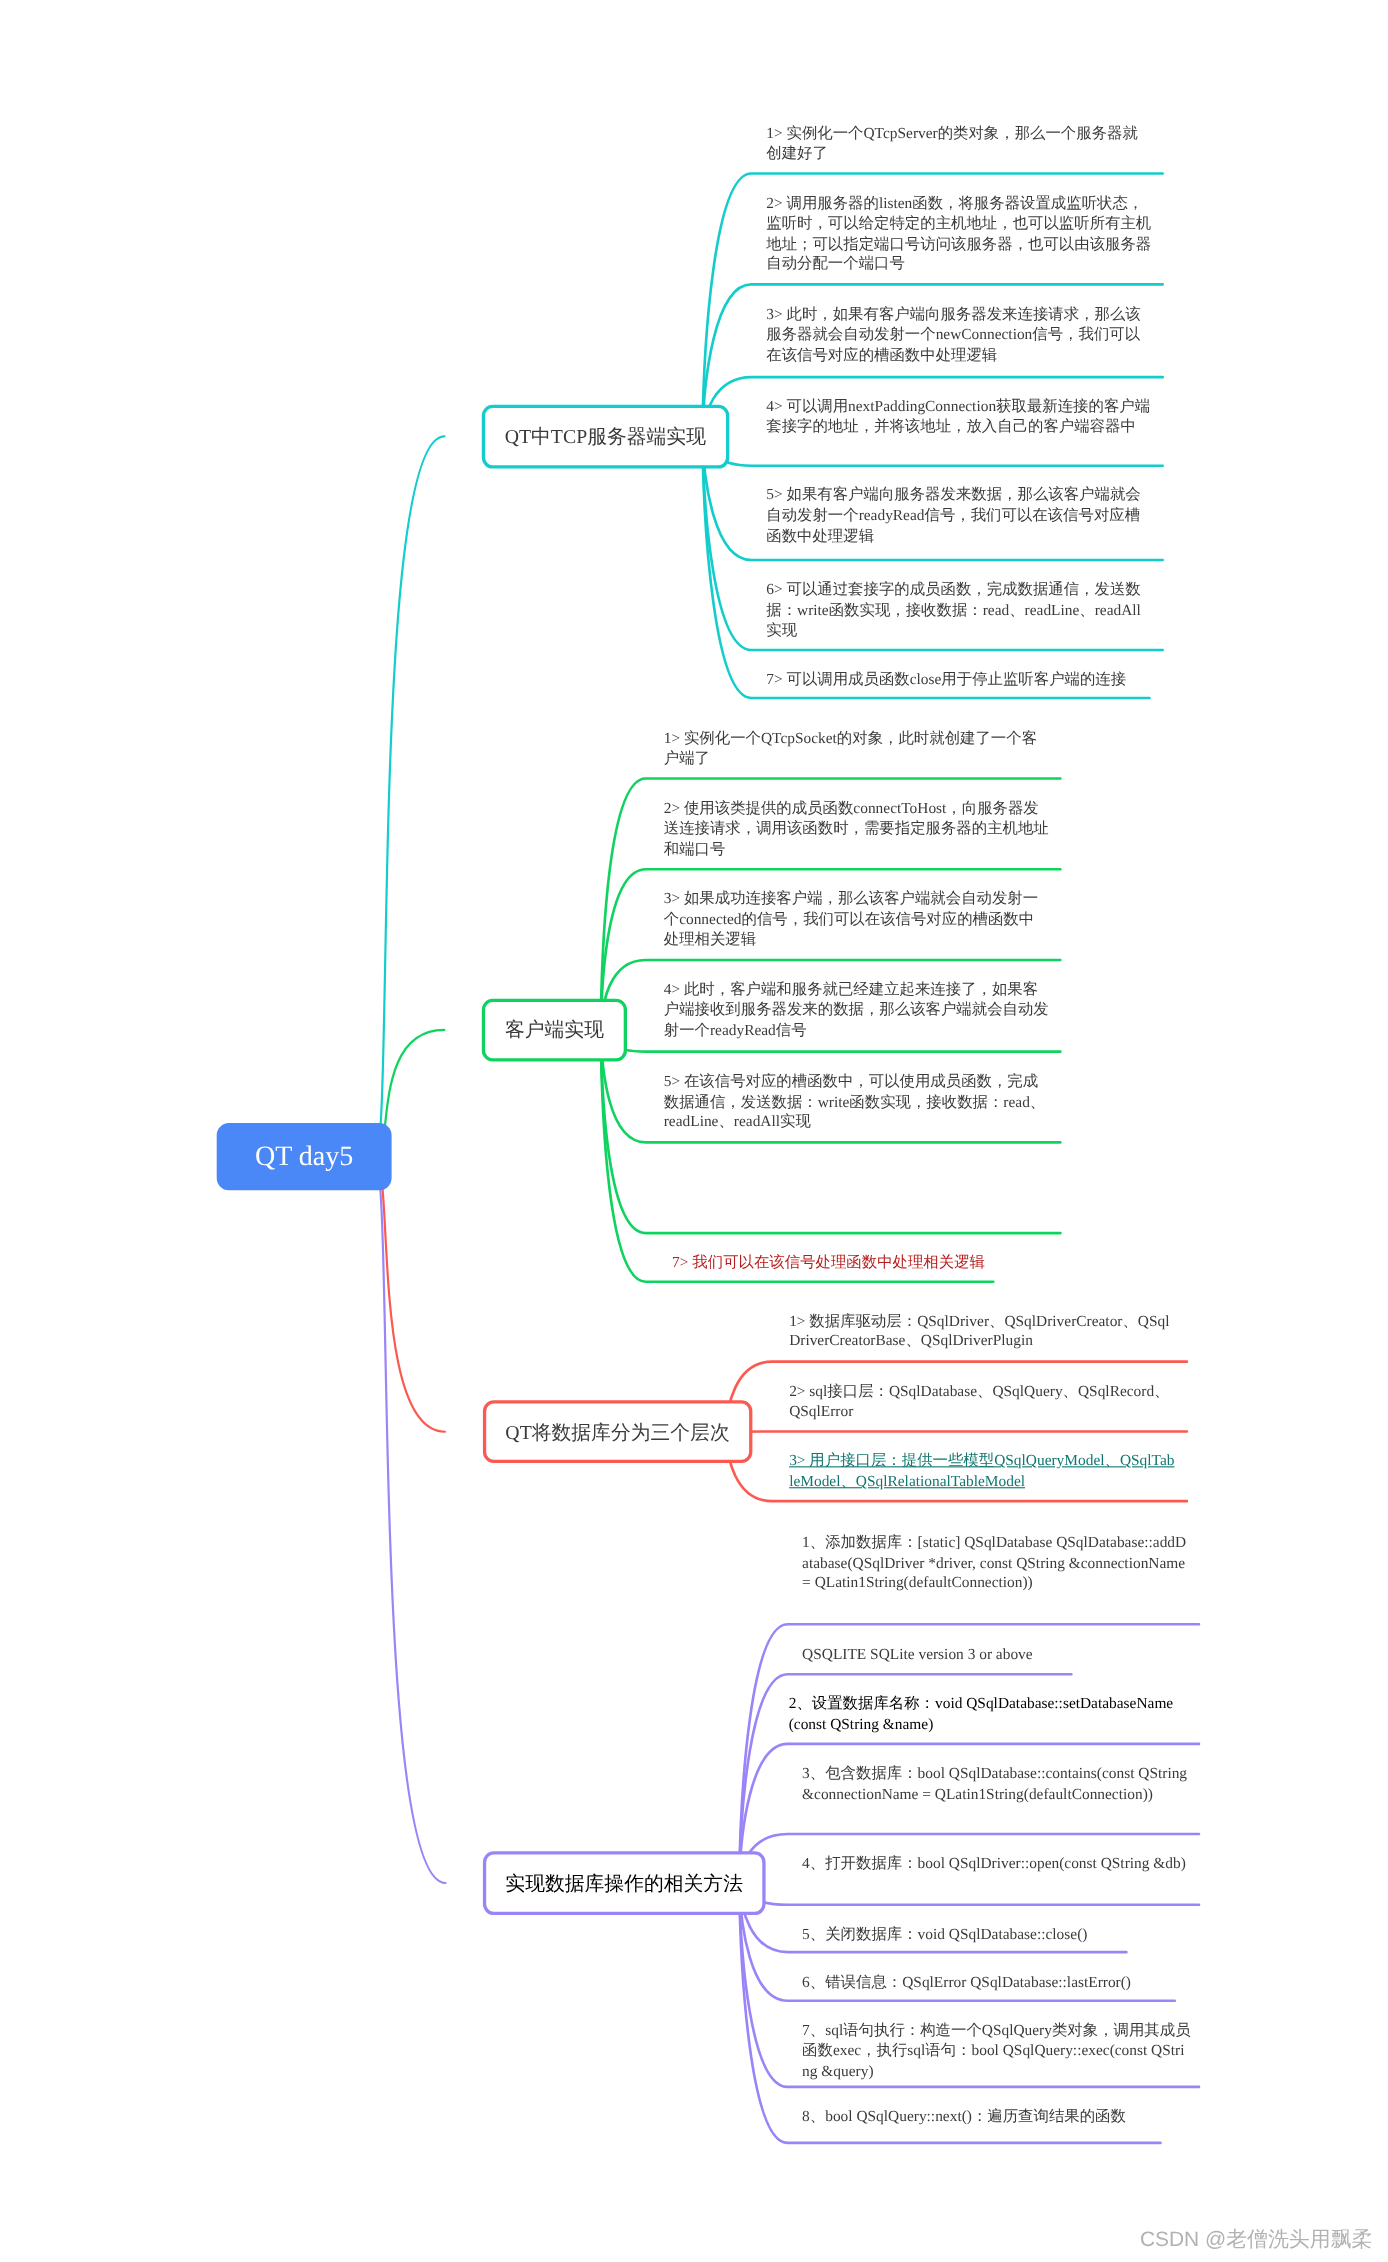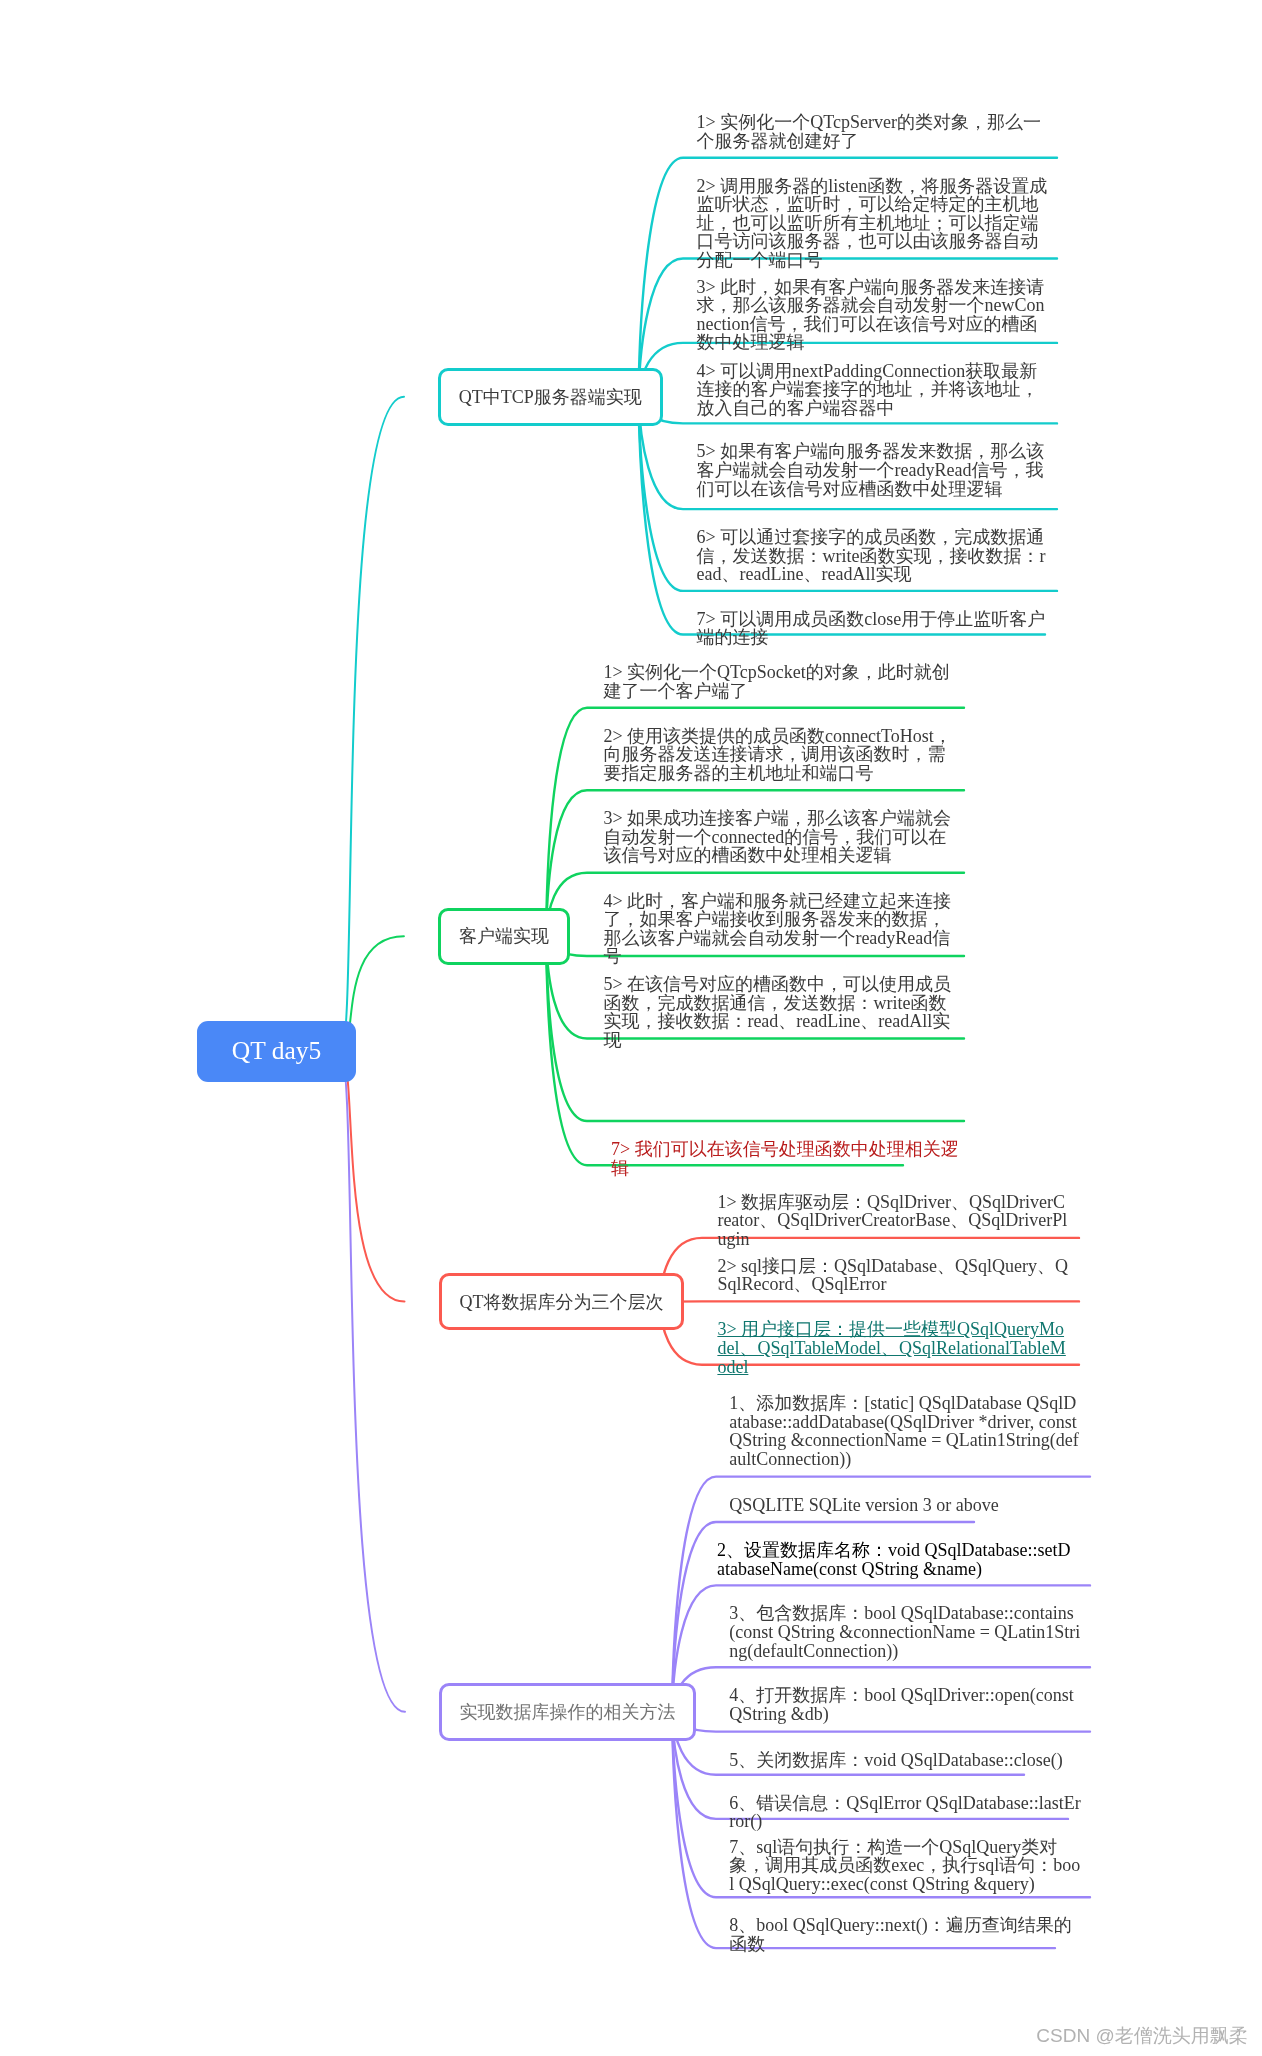--- a/index.html
+++ b/index.html
@@ -6,21 +6,21 @@
   html,body{margin:0;padding:0;background:#ffffff;}
   body{width:1262px;height:2056px;overflow:hidden;position:relative;
        font-family:"Liberation Serif","DejaVu Serif",serif;}
   #canvas{position:absolute;left:0;top:0;width:1262px;height:2056px;}
   #links{position:absolute;left:0;top:0;width:1262px;height:2056px;}
   .node{position:absolute;box-sizing:border-box;white-space:nowrap;
         display:flex;align-items:center;justify-content:center;margin-left:34px;}
   .central{background:#4a88f7;color:#ffffff;font-size:25.5px;border-radius:11px;}
   .branch{background:#ffffff;border:3.4px solid #13cccc;color:#3a3a3a;
           font-size:18px;border-radius:10px;}
-  .leaf{position:absolute;color:#3a3a3a;font-size:18px;line-height:18.6px;
+  .leaf{position:absolute;color:#3a3a3a;font-size:14px;line-height:18.6px;
         box-sizing:border-box;text-align:left;word-break:break-all;
         -webkit-font-smoothing:antialiased;}
   .wm{position:absolute;color:#b2b2b2;font-size:19px;white-space:nowrap;
       font-family:"Liberation Sans","DejaVu Sans",sans-serif;}
 </style>
 </head>
 <body>
 
 <div id="canvas">
   <svg id="links" viewBox="0 0 1262 2056" width="1262" height="2056">
@@ -81,21 +81,21 @@
   <div class="leaf" style="left: 603.4px; top: 809.2px; width: 350.5px; color: rgb(58, 58, 58);">3&gt; 如果成功连接客户端，那么该客户端就会自动发射一个connected的信号，我们可以在该信号对应的槽函数中处理相关逻辑</div>
   <div class="leaf" style="left: 603.4px; top: 891.7px; width: 350.5px; color: rgb(58, 58, 58);">4&gt; 此时，客户端和服务就已经建立起来连接了，如果客户端接收到服务器发来的数据，那么该客户端就会自动发射一个readyRead信号</div>
   <div class="leaf" style="left: 603.4px; top: 975px; width: 350.5px; color: rgb(58, 58, 58);">5&gt; 在该信号对应的槽函数中，可以使用成员函数，完成数据通信，发送数据：write函数实现，接收数据：read、readLine、readAll实现</div>
   <div class="leaf" style="left: 611px; top: 1140px; width: 350.5px; color: #b91c1c;">7&gt; 我们可以在该信号处理函数中处理相关逻辑</div>
   <div class="node branch" style="left: 404.5px; top: 1272.8px; width: 245.8px; height: 57.6px; border-color: rgb(251, 90, 80); color: rgb(58, 58, 58);">
     <span>QT将数据库分为三个层次</span>
   </div>
   <div class="leaf" style="left: 717.4px; top: 1192.9px; width: 351px; color: rgb(58, 58, 58);">1&gt; 数据库驱动层：QSqlDriver、QSqlDriverCreator、QSqlDriverCreatorBase、QSqlDriverPlugin</div>
   <div class="leaf" style="left: 717.4px; top: 1256.9px; width: 351px; color: rgb(58, 58, 58);">2&gt; sql接口层：QSqlDatabase、QSqlQuery、QSqlRecord、QSqlError</div>
   <div class="leaf" style="left: 717.4px; top: 1320.4px; width: 351px; color: #0f766e; text-decoration: underline;">3&gt; 用户接口层：提供一些模型QSqlQueryModel、QSqlTableModel、QSqlRelationalTableModel</div>
-  <div class="node branch" style="left: 405px; top: 1682.8px; width: 256.8px; height: 58px; border-color: rgb(155, 132, 248); color: #737373;">
+  <div class="node branch" style="left: 405px; top: 1682.8px; width: 256.8px; height: 58px; border-color: rgb(155, 132, 248); color: #000000;">
     <span>实现数据库操作的相关方法</span>
   </div>
   <div class="leaf" style="left: 729.2px; top: 1394.1px; width: 354px; color: rgb(58, 58, 58);">1、添加数据库：[static] QSqlDatabase QSqlDatabase::addDatabase(QSqlDriver *driver, const QString &amp;connectionName = QLatin1String(defaultConnection))</div>
   <div class="leaf" style="left: 729.2px; top: 1495.6px; width: 354px; color: rgb(58, 58, 58);">QSQLITE SQLite version 3 or above</div>
   <div class="leaf" style="left: 717px; top: 1541px; width: 354px; color: #000000;">2、设置数据库名称：void QSqlDatabase::setDatabaseName(const QString &amp;name)</div>
   <div class="leaf" style="left: 729.2px; top: 1604.4px; width: 354px; color: rgb(58, 58, 58);">3、包含数据库：bool QSqlDatabase::contains(const QString &amp;connectionName = QLatin1String(defaultConnection))</div>
   <div class="leaf" style="left: 729.2px; top: 1686.3px; width: 354px; color: rgb(58, 58, 58);">4、打开数据库：bool QSqlDriver::open(const QString &amp;db)</div>
   <div class="leaf" style="left: 729.2px; top: 1750.6px; width: 354px; color: rgb(58, 58, 58);">5、关闭数据库：void QSqlDatabase::close()</div>
   <div class="leaf" style="left: 729.2px; top: 1793.7px; width: 354px; color: rgb(58, 58, 58);">6、错误信息：QSqlError QSqlDatabase::lastError()</div>
   <div class="leaf" style="left: 729.2px; top: 1837.9px; width: 354px; color: rgb(58, 58, 58);">7、sql语句执行：构造一个QSqlQuery类对象，调用其成员函数exec，执行sql语句：bool QSqlQuery::exec(const QString &amp;query)</div>

